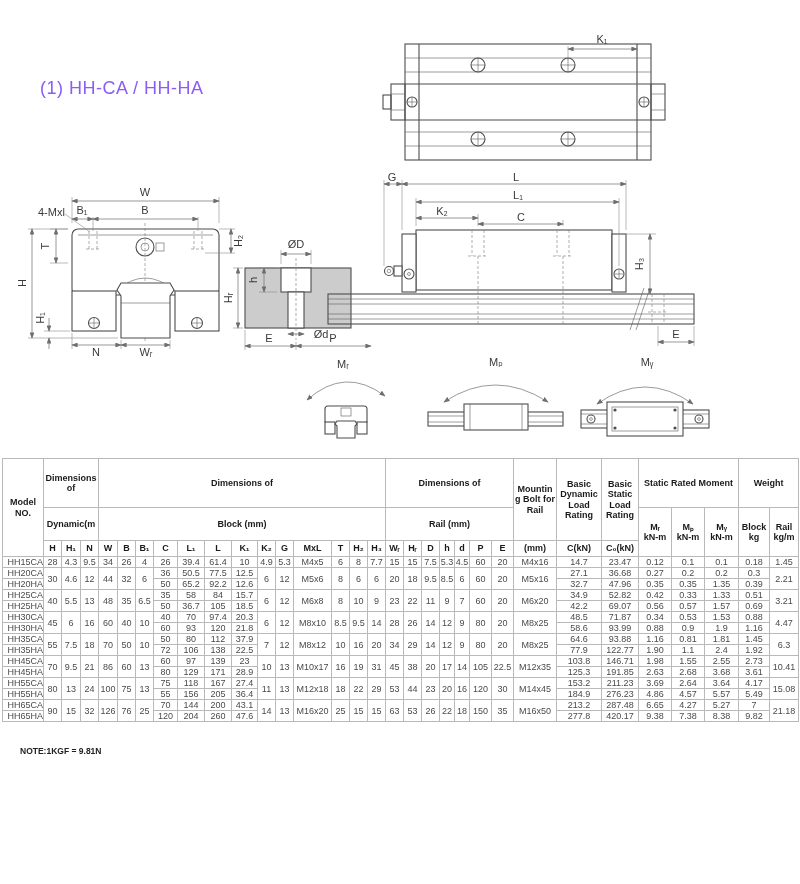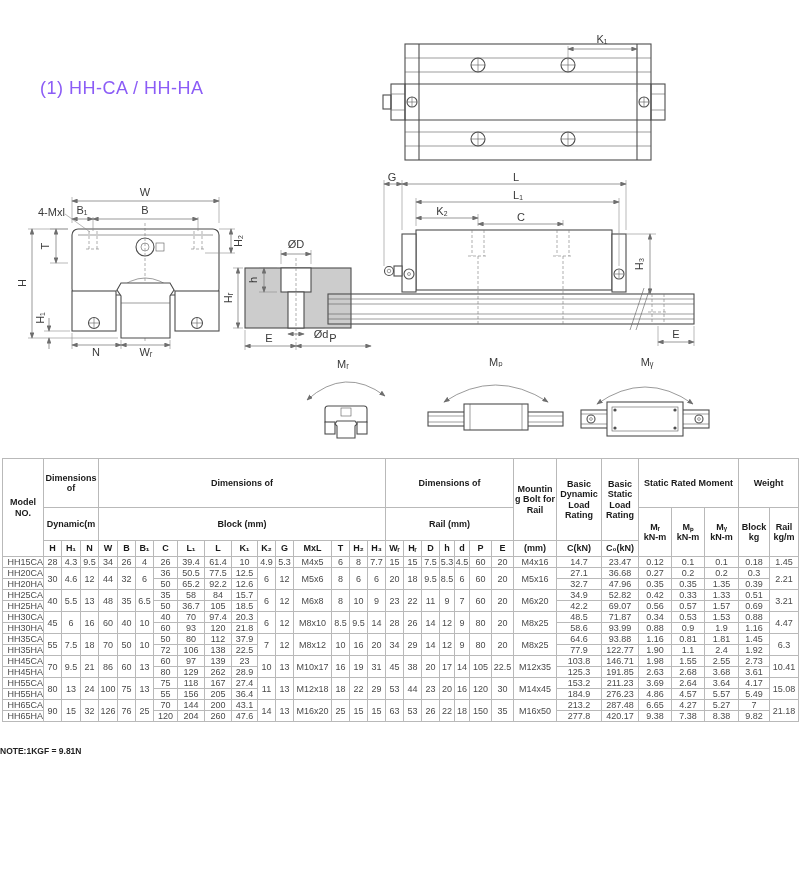--- a/index.html
+++ b/index.html
@@ -650,21 +650,21 @@
         <td>1.98</td>
         <td>1.55</td>
         <td>2.55</td>
         <td>2.73</td>
         <td rowspan="2">10.41</td>
       </tr>
       <tr>
         <td class="model">HH45HA</td>
         <td>80</td>
         <td>129</td>
-        <td>262</td>
+        <td>171</td>
         <td>28.9</td>
         <td>125.3</td>
         <td>191.85</td>
         <td>2.63</td>
         <td>2.68</td>
         <td>3.68</td>
         <td>3.61</td>
       </tr>
       <tr>
         <td class="model">HH55CA</td>
@@ -756,13 +756,13 @@
         <td>277.8</td>
         <td>420.17</td>
         <td>9.38</td>
         <td>7.38</td>
         <td>8.38</td>
         <td>9.82</td>
       </tr>
     </tbody>
 </table>
 
-<div class="abs note" style="left:0;top:746px;">NOTE:1KGF = 9.81N</div>
+<div class="abs note" style="left:20px;top:746px;">NOTE:1KGF = 9.81N</div>
 
 </body></html>

